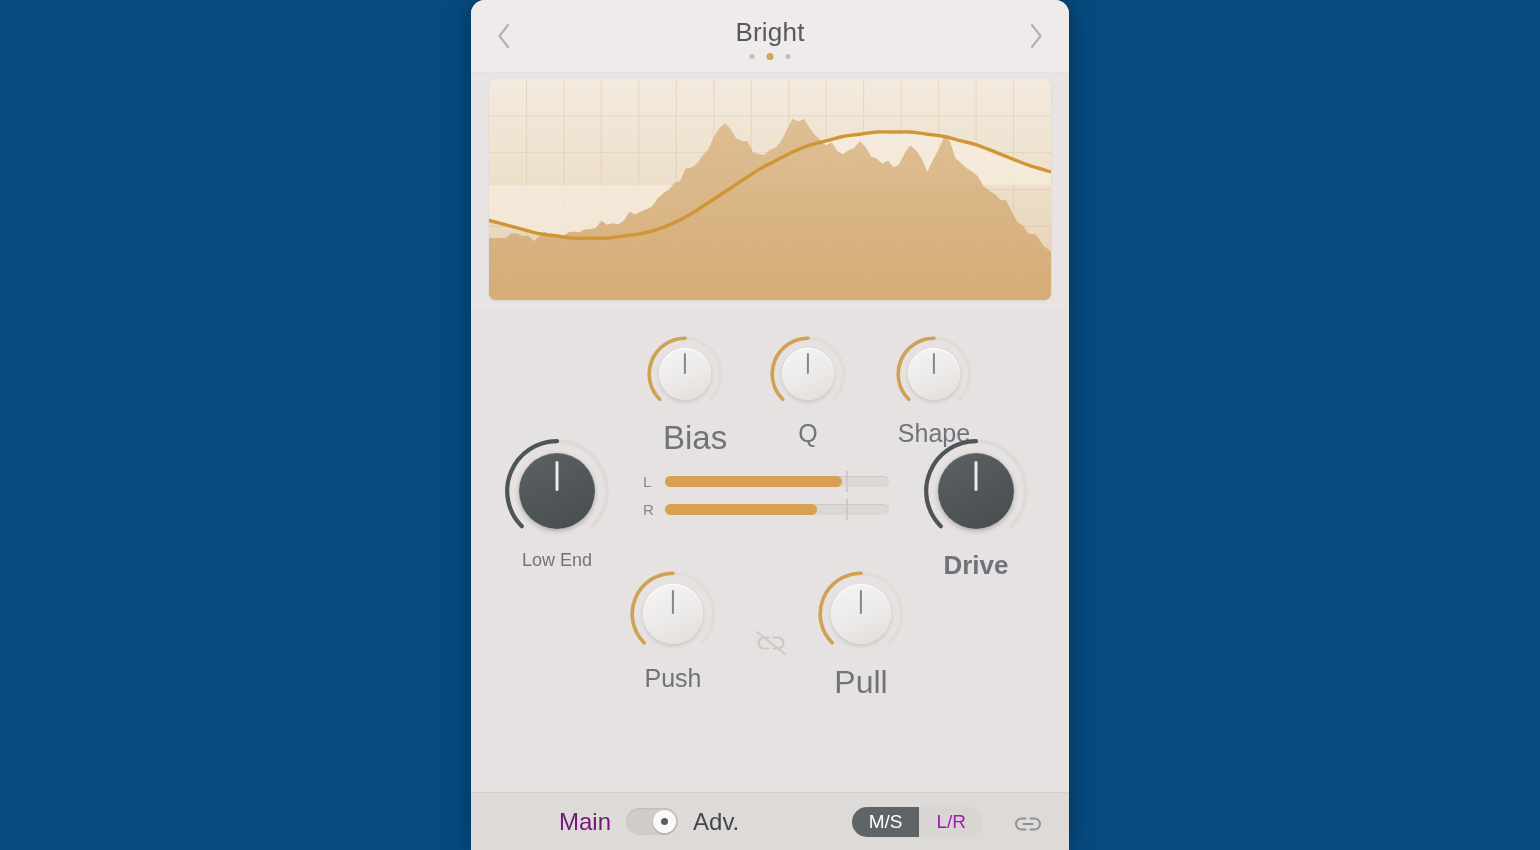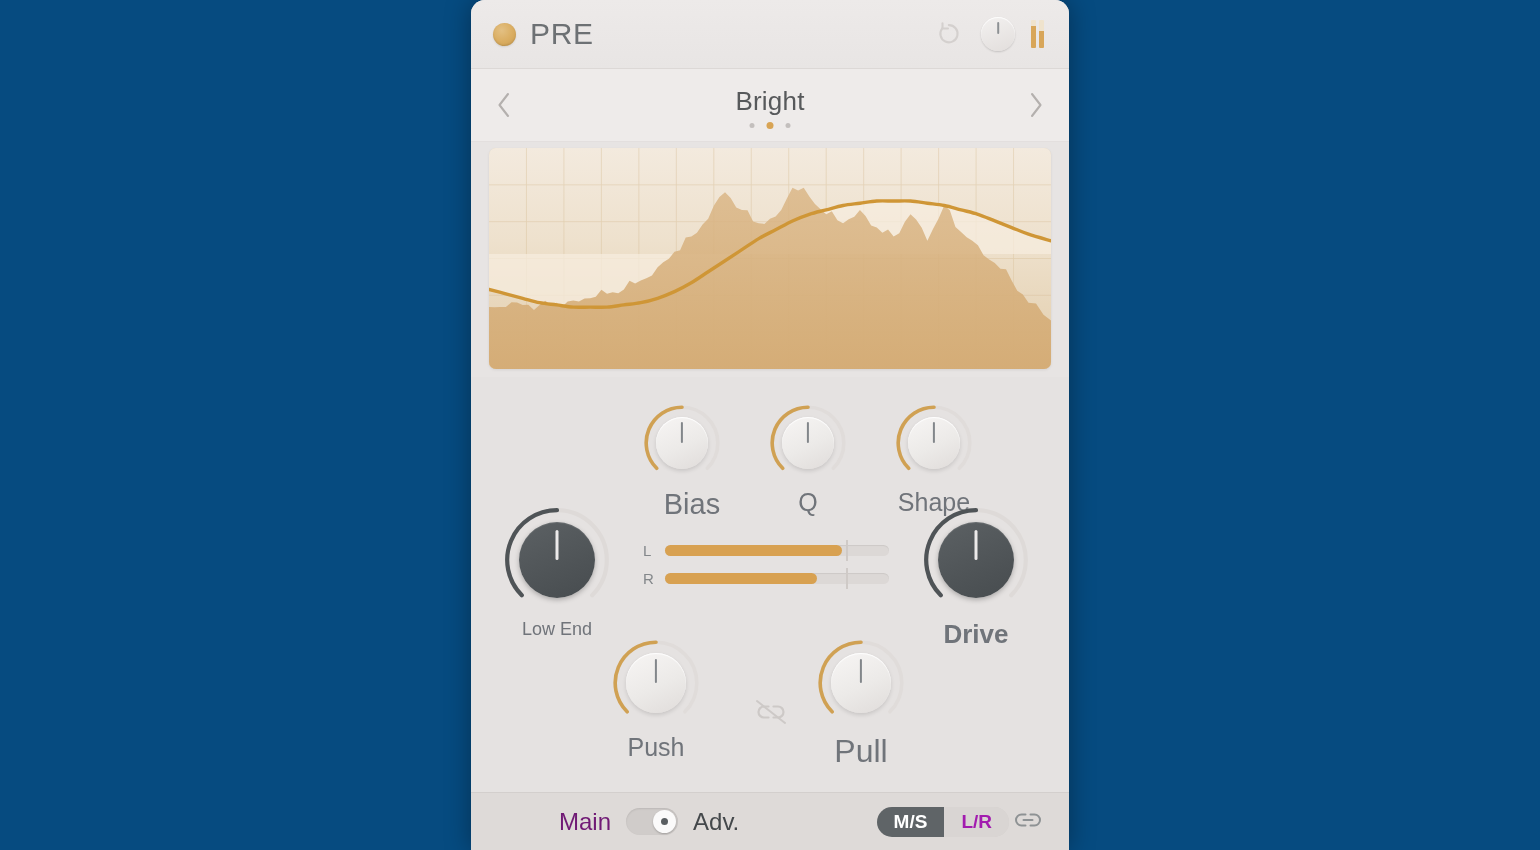--- a/index.html
+++ b/index.html
@@ -303,23 +303,22 @@
   }
   .switch .thumb::after {
     content: "";
     width: 7px; height: 7px;
     border-radius: 50%;
     background: #5a5e61;
   }
   .right-group {
     margin-left: auto;
     display: flex;
-    align-items: flex-start;
-    gap: 4px;
-    font-weight: bold;
+    align-items: flex-end;
+    gap: 30px;
   }
   .seg {
     display: flex;
     border-radius: 15px;
     overflow: hidden;
     background: #dcd8d6;
     box-shadow: inset 0 0 0 1px rgba(0,0,0,0.04);
   }
   .seg div {
     padding: 5px 17px;
@@ -333,38 +332,20 @@
   .seg div.off {
     background: #d9d5d3;
     color: #a21caf;
   }
 </style>
 </head>
 <body>
 
 <div id="plugin-window">
 
-  <div id="title-bar">
-    <div class="power-dot"></div>
-    <div id="plugin-title">PRE</div>
-
-    <div class="title-actions">
-      <div class="icon-btn">
-        <svg width="30" height="26" viewBox="0 0 30 26" aria-hidden="true">
-          <path d="M7.5 7.5 L7.5 2.2 M7.5 7.5 L13 7.5" fill="none" stroke="#d4d0ce" stroke-width="2.1" stroke-linecap="round"></path>
-          <path d="M7.2 7.4 A 8.6 8.6 0 1 0 13.8 4.1" fill="none" stroke="#d4d0ce" stroke-width="2.1" stroke-linecap="round"></path>
-        </svg>
-      </div>
-      <div class="mini-knob"></div>
-      <div class="meter-icon">
-        <i class="b1"></i>
-          <i class="b2"></i>
-      </div>
-    </div>
-  </div>
 
   <div id="preset-bar">
     <div class="chev left">
       <svg width="16" height="26" viewBox="0 0 16 26" aria-hidden="true">
         <path d="M12 2 L3.5 13 L12 24" fill="none" stroke="#b4b0ae" stroke-width="2.1" stroke-linecap="round" stroke-linejoin="round"></path>
       </svg>
     </div>
     <div id="preset-name">Bright</div>
     <div class="chev right">
       <svg width="16" height="26" viewBox="0 0 16 26" aria-hidden="true">
@@ -425,21 +406,21 @@
 
     <div class="knob-unit" style="left:172px; top:27px;">
       <div class="knob-face" style="width: 78px; height: 78px;">
           <svg width="78" height="78" viewBox="0 0 78 78">
             <path d="M 13.685577233521595 64.3144227664784 A 35.8 35.8 0 1 1 64.3144227664784 64.3144227664784" fill="none" stroke="#e0dcda" stroke-width="3.6" stroke-linecap="round"></path>
             <path d="M 13.685577233521595 64.3144227664784 A 35.8 35.8 0 0 1 39 3.200000000000003" fill="none" stroke="#d0a153" stroke-width="3.6" stroke-linecap="round"></path>
           </svg>
           <div class="knob-cap light" style="left: 13px; top: 13px; width: 52px; height: 52px;"></div>
           <div class="pointer on-light" style="width: 2.2px; height: 20.8px; top: 18.2px; transform-origin: 50% 20.8px; transform: translateX(-50%) rotate(0deg);"></div>
         </div>
-      <div class="knob-label" style="font-size:29px;margin-left:20px;">Bias</div>
+      <div class="knob-label" style="font-size:33px;margin-left:20px;">Bias</div>
     </div>
 
     <div class="knob-unit" style="left:298px; top:27px;">
       <div class="knob-face" style="width: 78px; height: 78px;">
           <svg width="78" height="78" viewBox="0 0 78 78">
             <path d="M 13.685577233521595 64.3144227664784 A 35.8 35.8 0 1 1 64.3144227664784 64.3144227664784" fill="none" stroke="#e0dcda" stroke-width="3.6" stroke-linecap="round"></path>
             <path d="M 13.685577233521595 64.3144227664784 A 35.8 35.8 0 0 1 39 3.200000000000003" fill="none" stroke="#d0a153" stroke-width="3.6" stroke-linecap="round"></path>
           </svg>
           <div class="knob-cap light" style="left: 13px; top: 13px; width: 52px; height: 52px;"></div>
           <div class="pointer on-light" style="width: 2.2px; height: 20.8px; top: 18.2px; transform-origin: 50% 20.8px; transform: translateX(-50%) rotate(0deg);"></div>
@@ -493,21 +474,21 @@
           <svg width="106" height="106" viewBox="0 0 106 106">
             <path d="M 17.786082296909925 88.21391770309006 A 49.8 49.8 0 1 1 88.21391770309006 88.21391770309006" fill="none" stroke="#dedad8" stroke-width="4.2" stroke-linecap="round"></path>
             <path d="M 17.786082296909925 88.21391770309006 A 49.8 49.8 0 0 1 53 3.200000000000003" fill="none" stroke="#4f5457" stroke-width="4.2" stroke-linecap="round"></path>
           </svg>
           <div class="knob-cap dark" style="left: 15px; top: 15px; width: 76px; height: 76px;"></div>
           <div class="pointer on-dark" style="width: 3px; height: 30.4px; top: 22.6px; transform-origin: 50% 30.4px; transform: translateX(-50%) rotate(0deg);"></div>
         </div>
       <div class="knob-label" style="font-size:26px;font-weight:bold;">Drive</div>
     </div>
 
-    <div class="knob-unit" style="left:141px; top:262px;">
+    <div class="knob-unit" style="left:158px; top:262px;">
       <div class="knob-face" style="width: 88px; height: 88px;">
           <svg width="88" height="88" viewBox="0 0 88 88">
             <path d="M 15.150043327588858 72.84995667241114 A 40.8 40.8 0 1 1 72.84995667241114 72.84995667241114" fill="none" stroke="#e0dcda" stroke-width="3.6" stroke-linecap="round"></path>
             <path d="M 15.150043327588858 72.84995667241114 A 40.8 40.8 0 0 1 44 3.200000000000003" fill="none" stroke="#d0a153" stroke-width="3.6" stroke-linecap="round"></path>
           </svg>
           <div class="knob-cap light" style="left: 14px; top: 14px; width: 60px; height: 60px;"></div>
           <div class="pointer on-light" style="width: 2.2px; height: 24px; top: 20px; transform-origin: 50% 24px; transform: translateX(-50%) rotate(0deg);"></div>
         </div>
       <div class="knob-label" style="font-size:25px;">Push</div>
     </div>

